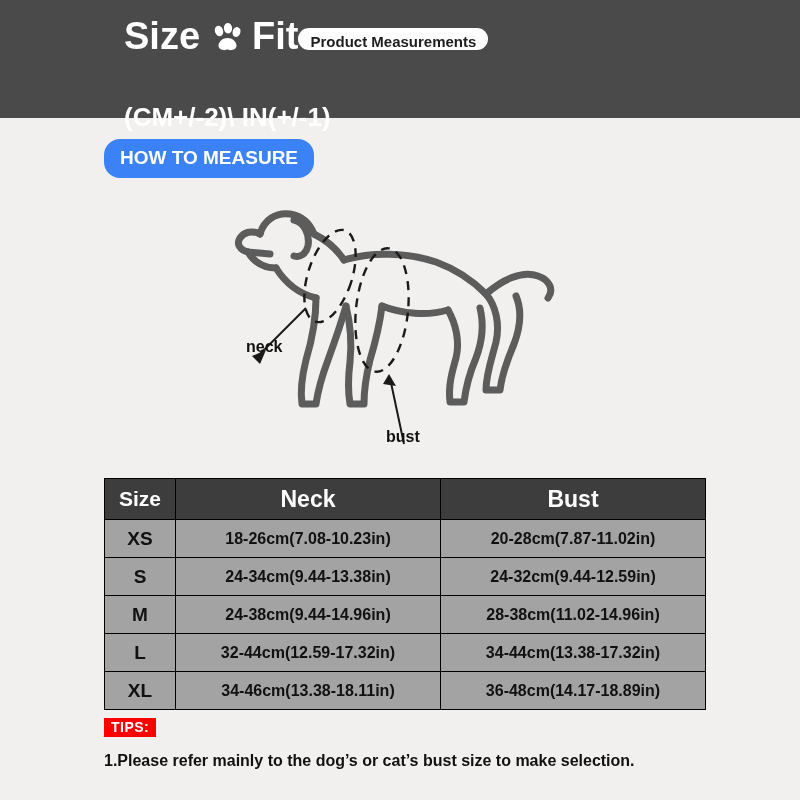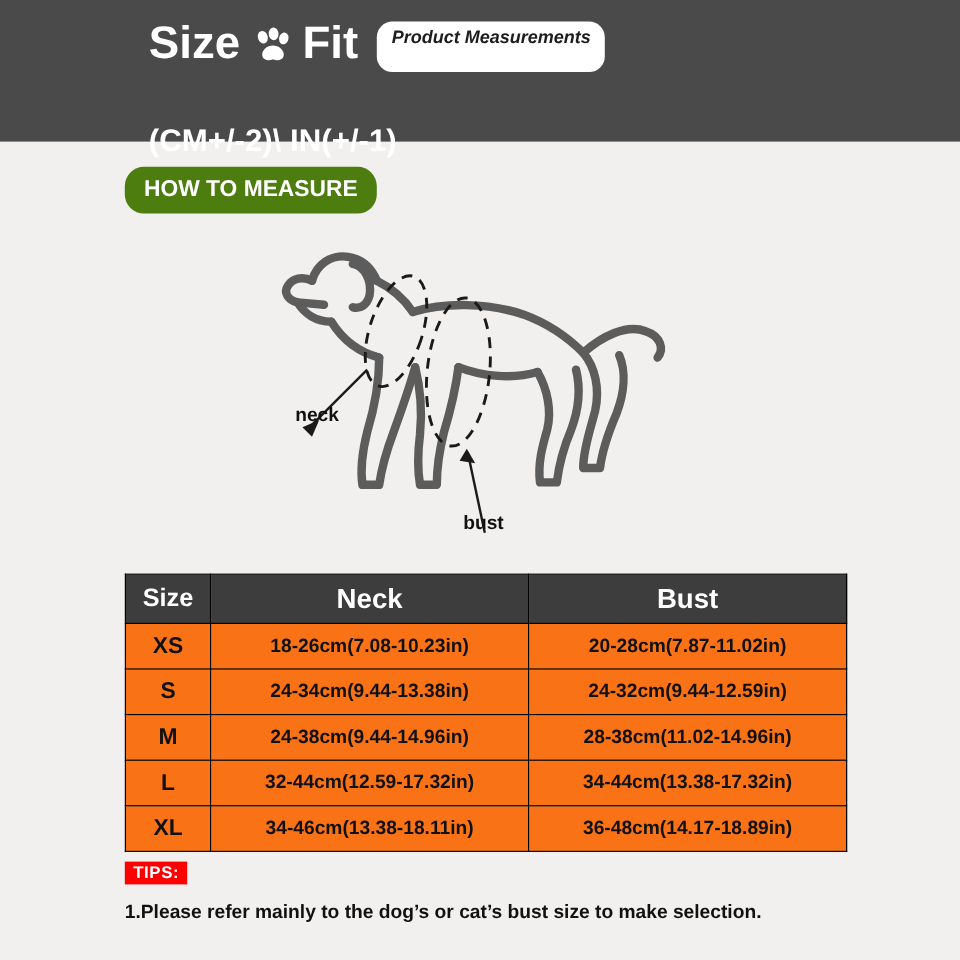--- a/index.html
+++ b/index.html
@@ -50,48 +50,46 @@
     height: 34px;
     position: relative;
     top: 2px;
   }
   .title-fit {
     font-size: 38px;
     font-weight: bold;
     line-height: 44px;
   }
   .pm-badge {
-    margin-left: 16px;
     background: #ffffff;
     color: #1d1d1d;
     font-size: 15px;
     font-weight: bold;
-    padding: 5px 12px 20px 12px;
+    padding: 5px 12px 0 12px;
     border-radius: 13px;
     white-space: nowrap;
     position: relative;
     top: 3px;
-    font-style: italic;
   }
   .header-line2 {
     position: absolute;
     left: 124px;
     top: 66px;
     font-size: 26px;
     font-weight: bold;
     letter-spacing: 0px;
     margin-top: 36px;
   }
 
   
   .howto {
     position: absolute;
     left: 104px;
     top: 139px;
-    background: #4d7c0f;
+    background: #3b82f6;
     color: #ffffff;
     font-size: 19px;
     font-weight: bold;
     padding: 8px 16px 9px 16px;
     border-radius: 16px;
   }
 
   
   .diagram {
     position: absolute;
@@ -139,21 +137,21 @@
   table.size-table thead th {
     background: #3d3d3d;
     color: #ffffff;
     height: 38px;
     font-weight: bold;
   }
   th.col-size { width: 68px; font-size: 21px; }
   th.col-neck { width: 262px; font-size: 23px; }
   th.col-bust { width: 262px; font-size: 23px; }
   table.size-table tbody td {
-    background: #f97316;
+    background: #a3a3a3;
     height: 35px;
     font-size: 16px;
   }
   table.size-table tbody td.size-cell {
     font-weight: bold;
     font-size: 19px;
   }
 
   
   .tips-badge {

